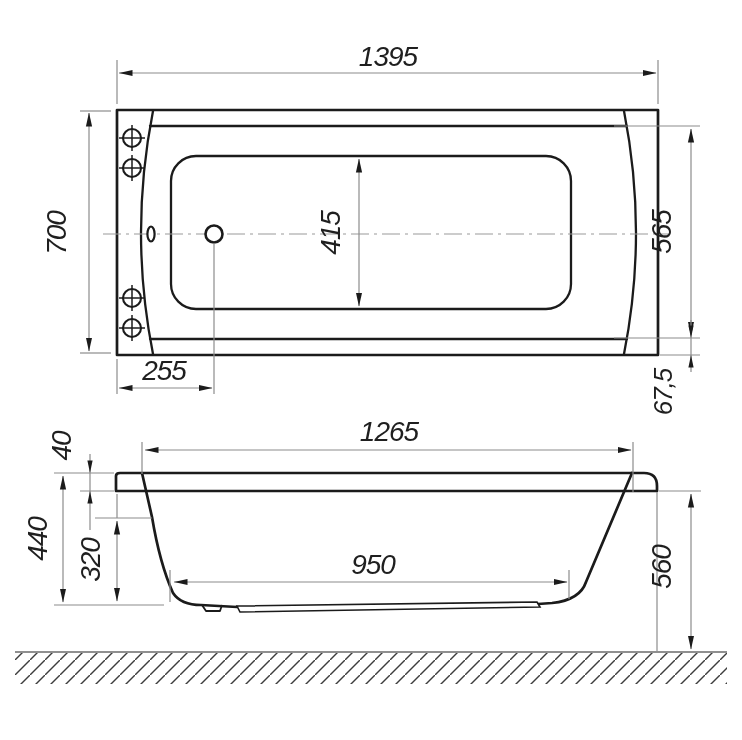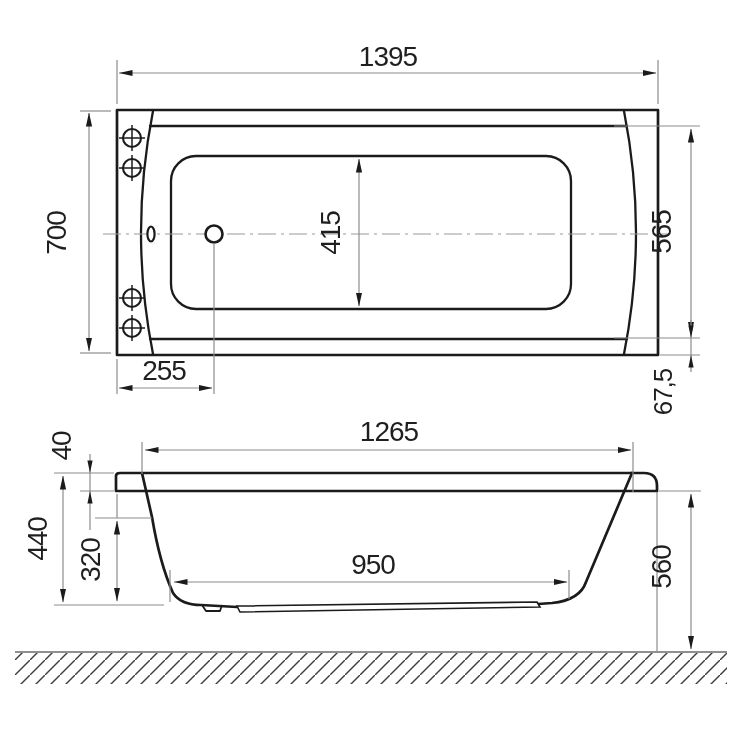--- a/index.html
+++ b/index.html
@@ -1,17 +1,17 @@
 <!DOCTYPE html>
 <html><head>
 <meta charset="utf-8">
 <style>
   html,body{margin:0;padding:0;background:#ffffff;}
   .page{position:relative;width:742px;height:740px;background:#ffffff;overflow:hidden;
-        font-family:"Liberation Sans",sans-serif;}
+        font-family:"Liberation Sans",sans-serif;font-style:italic;}
   svg{display:block;}
   .outline{fill:none;stroke:#1b1b1b;stroke-width:2.7;stroke-linecap:round;stroke-linejoin:round;}
   .outline2{fill:none;stroke:#1b1b1b;stroke-width:2.3;stroke-linecap:round;stroke-linejoin:round;}
   .thin{fill:none;stroke:#1b1b1b;stroke-width:1.8;stroke-linejoin:round;}
   .dim{fill:none;stroke:#8c8c8c;stroke-width:1.2;}
   .centerline{fill:none;stroke:#9a9a9a;stroke-width:1.1;stroke-dasharray:18 5 3 5;}
   .arrow{fill:#1b1b1b;stroke:none;}
   .dimtext{font-family:"Liberation Sans",sans-serif;font-size:28px;fill:#1f1f1f;
            letter-spacing:-1px;text-anchor:middle;}
   .dimtext.small{font-size:26px;}

